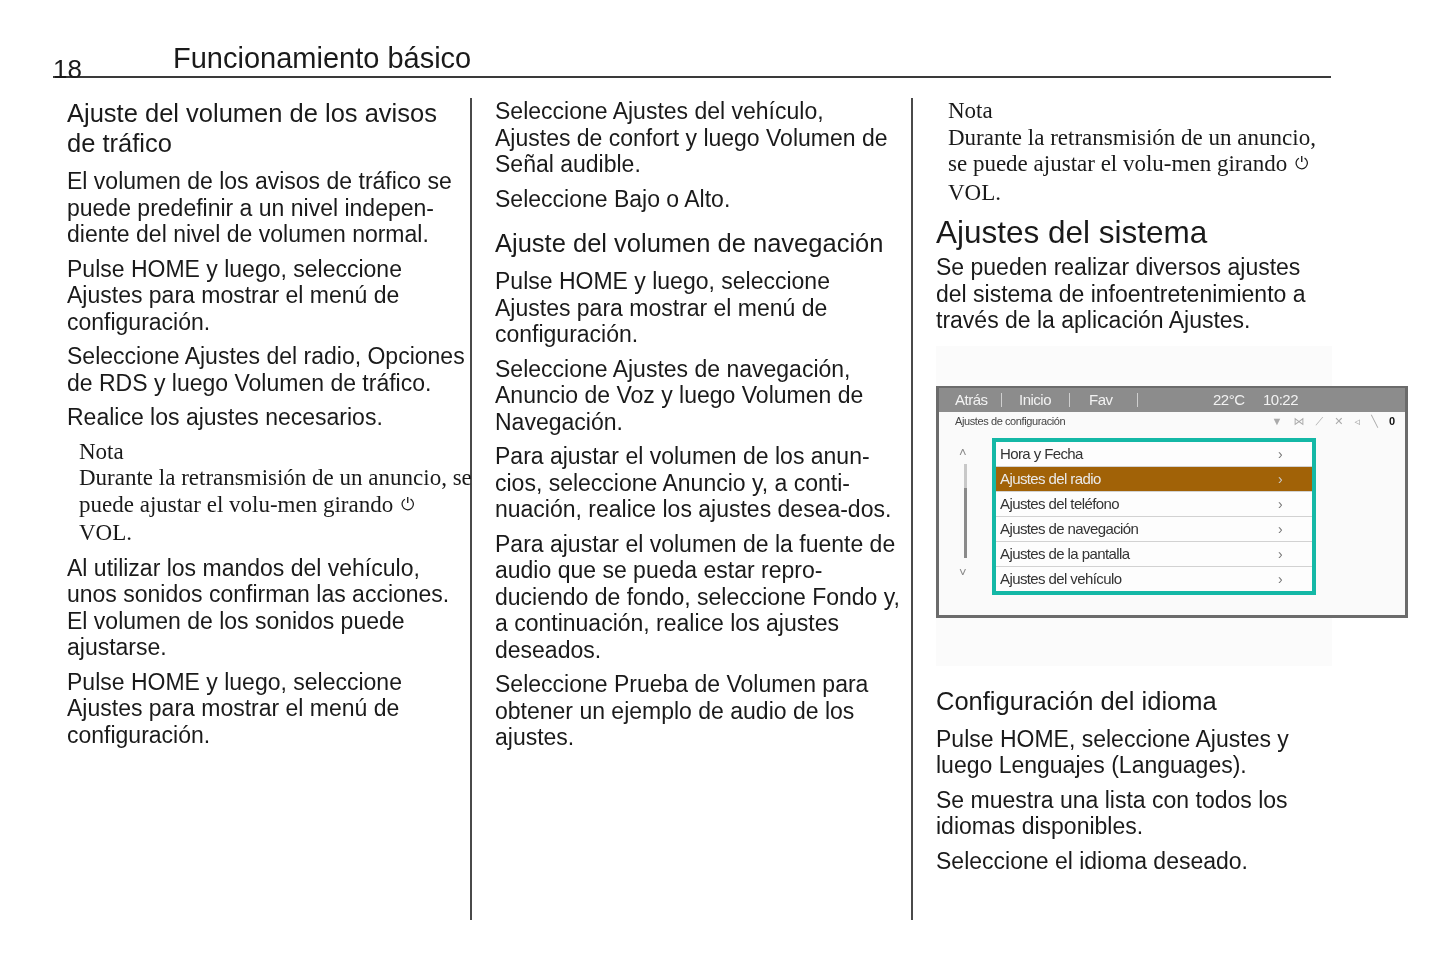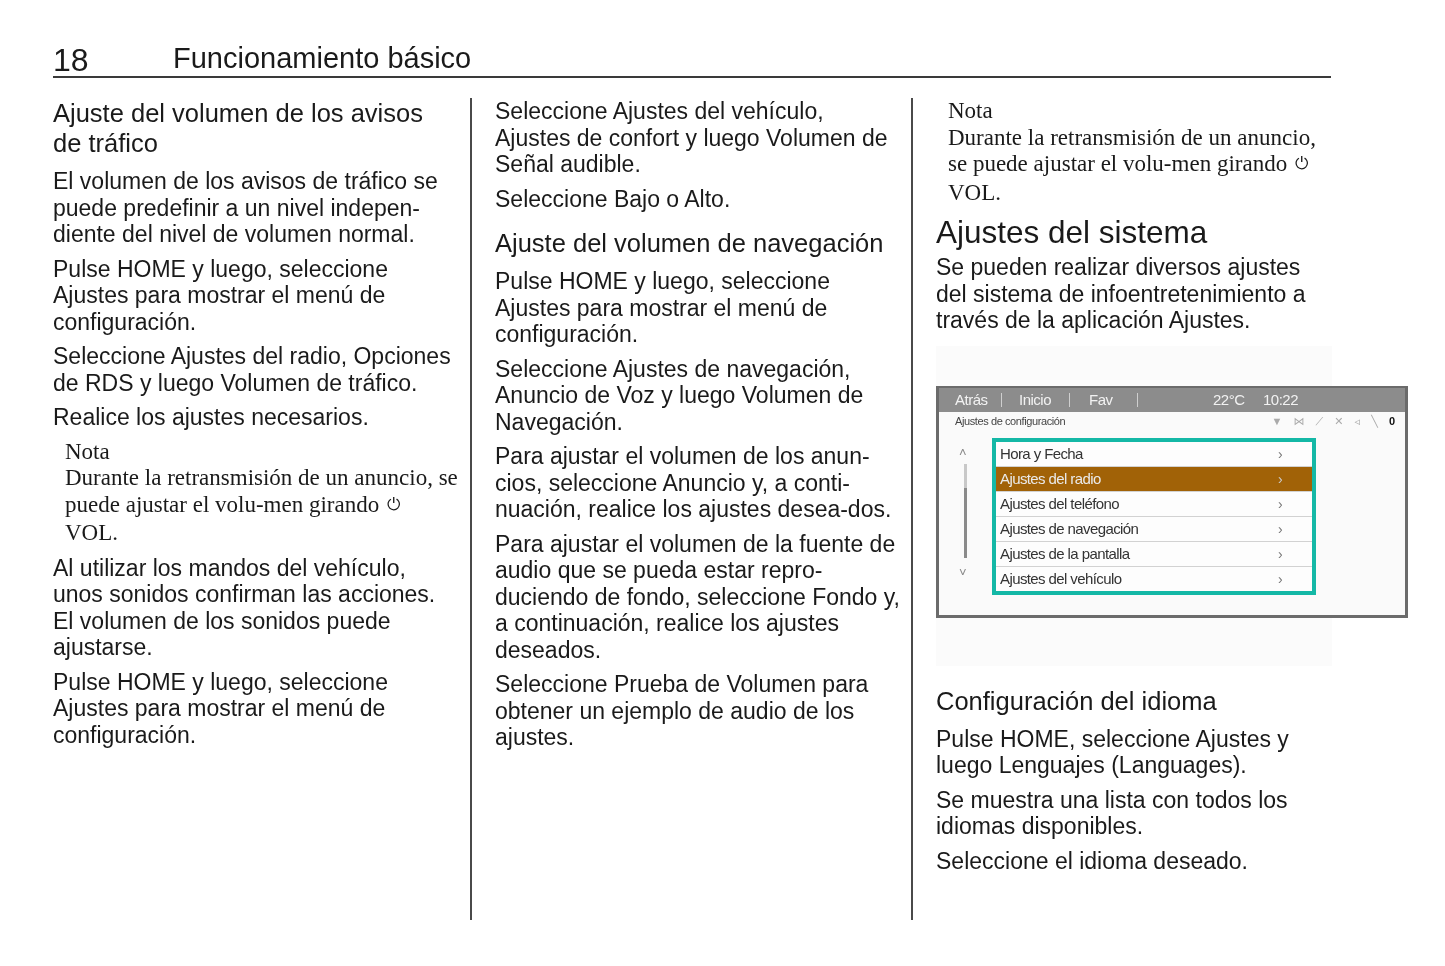--- a/index.html
+++ b/index.html
@@ -8,28 +8,28 @@
     background: #ffffff;
     color: #1a1a1a;
     font-family: "Liberation Sans", sans-serif;
     position: relative;
     overflow: hidden;
   }
   .page-header {
     position: absolute; left: 53px; top: 40px; width: 1278px; height: 36px;
     border-bottom: 2px solid #3a3a3a;
   }
-  .page-number { position: absolute; left: 0; top: 2px; font-size: 32px; }
+  .page-number { position: absolute; left: 0; top: 14px; font-size: 26px; }
   .page-title { position: absolute; left: 120px; top: 2px; font-size: 29px; }
 
   .col {
     position: absolute; top: 98px;
     font-size: 23px; line-height: 26.5px;
   }
-  .col-1 { left: 53px; width: 405px; }
+  .col-1 { left: 67px; width: 405px; }
   .col-2 { left: 495px; width: 405px; }
   .col-3 { left: 936px; width: 400px; }
 
   .divider {
     position: absolute; top: 98px; width: 2px; height: 822px;
     background: #4a4a4a;
   }
   .divider-1 { left: 470px; }
   .divider-2 { left: 911px; }
 

